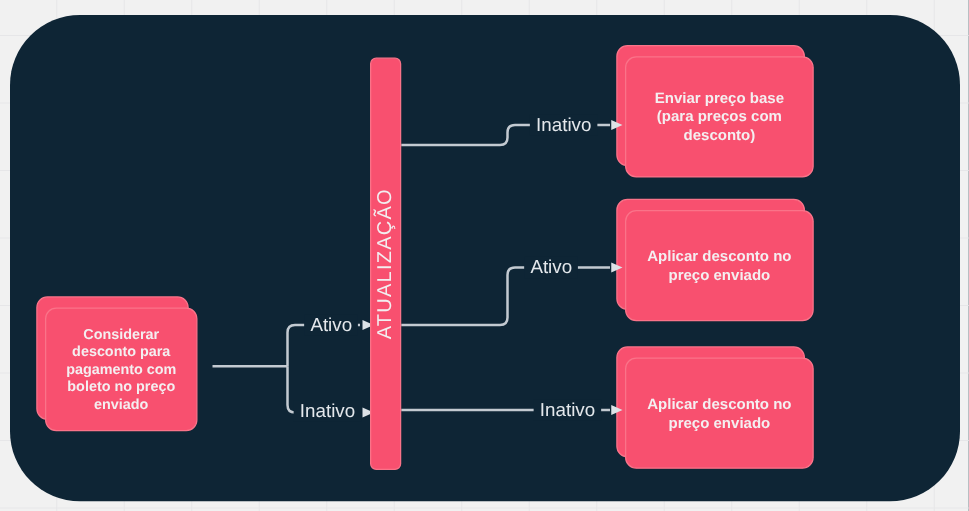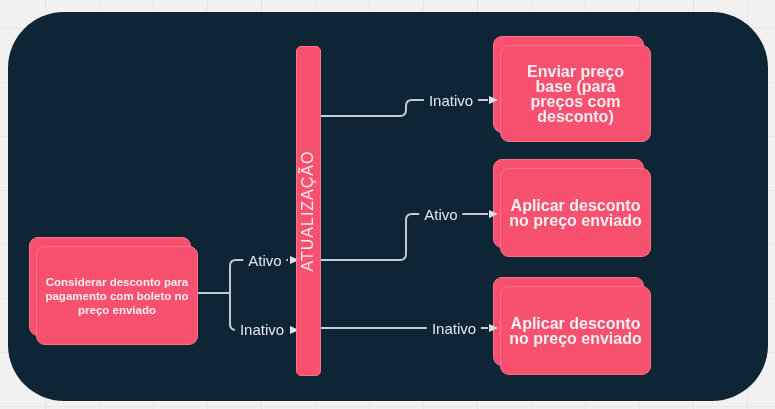--- a/index.html
+++ b/index.html
@@ -23,22 +23,22 @@
   .card{
     position:absolute;background:#f8506f;border:1px solid #fa7389;border-radius:9px;
     display:flex;align-items:center;justify-content:center;text-align:center;
     color:#f4eff1;font-weight:bold;box-sizing:border-box;
   }
   .card::before{
     content:"";position:absolute;left:-8px;top:-10px;width:100%;height:100%;
     background:#f8506f;border:1px solid #fa7389;border-radius:9px;z-index:-1;
   }
   .card .txt{position:relative;z-index:1;}
-  .card-source{left:28px;top:234px;width:162px;height:99px;font-size:11.5px;line-height:14px;padding:0 6px;}
-  .card-out{left:492px;width:151px;font-size:16px;line-height:15px;padding:0 7px;text-align:center;}
+  .card-source{left:28px;top:234px;width:122px;height:99px;font-size:11.5px;line-height:14px;padding:0 6px;}
+  .card-out{left:492px;width:151px;font-size:12px;line-height:15px;padding:0 7px;text-align:center;}
   .card-out-0{top:33px;height:97px;}
   .card-out-1{top:156px;height:89px;}
   .card-out-2{top:274px;height:89px;}
   .bar{
     position:absolute;left:288px;top:34px;width:25px;height:330px;
     background:#f8506f;border:1px solid #fa7389;border-radius:5px;box-sizing:border-box;
     display:flex;align-items:center;justify-content:center;
   }
   .bar .txt{
     transform:rotate(-90deg);white-space:nowrap;color:#f2eef0;

